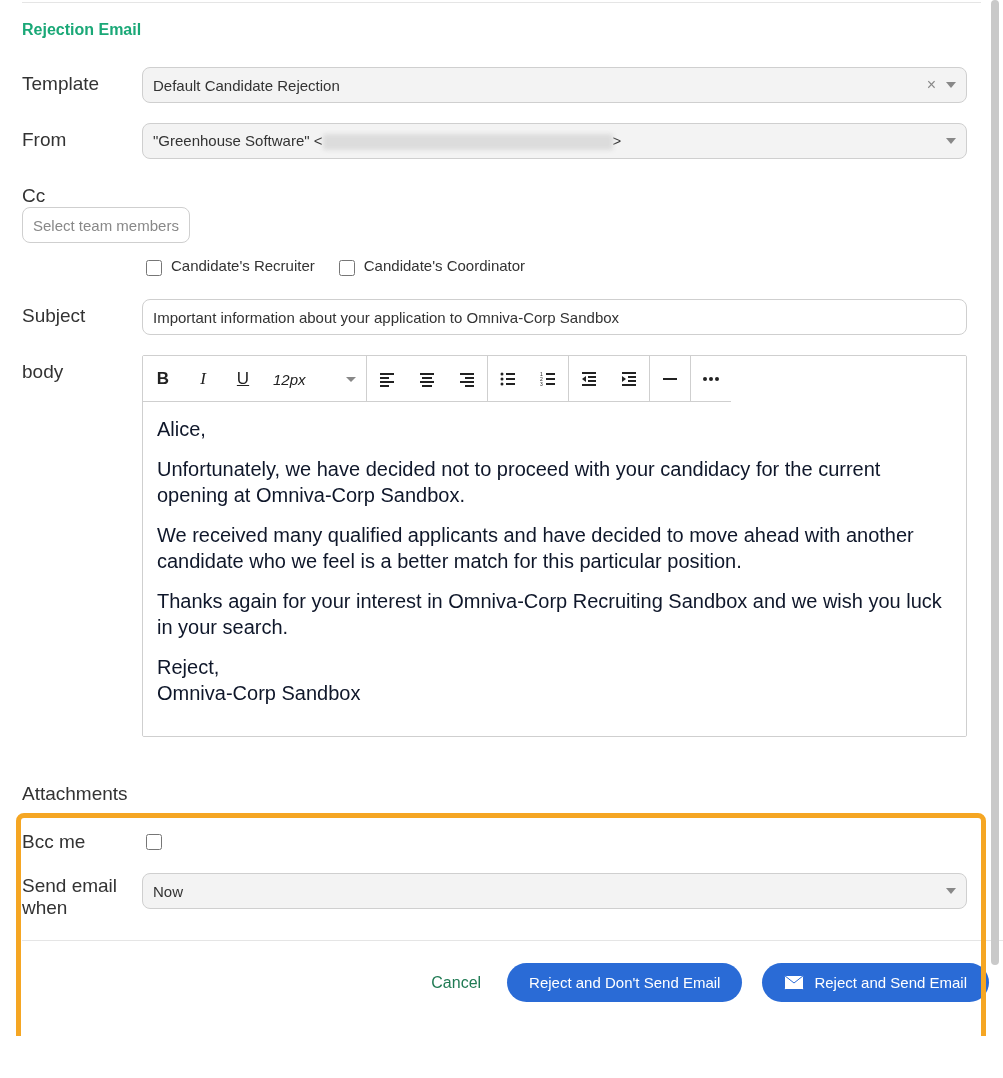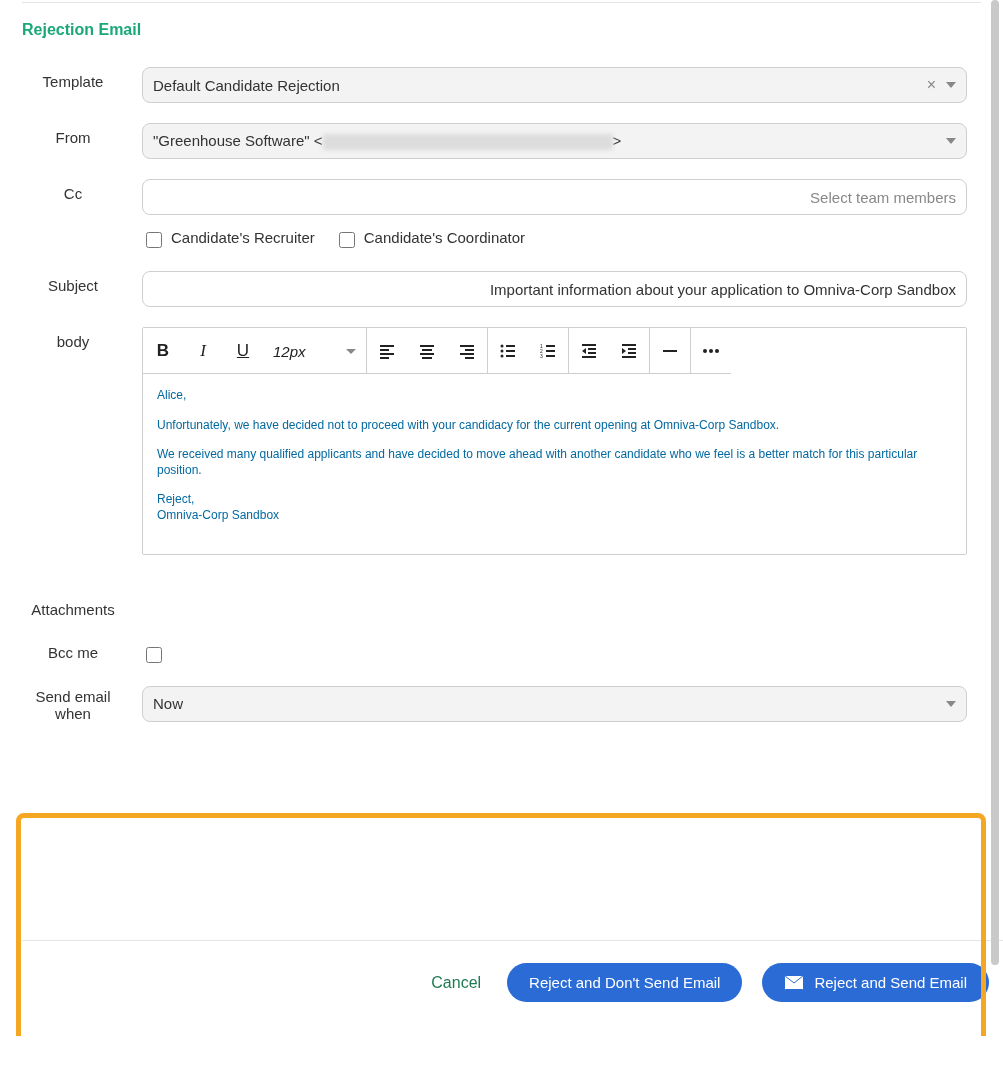--- a/index.html
+++ b/index.html
@@ -25,28 +25,28 @@
     color: #1aa877;
     font-weight: 600;
     font-size: 16px;
     margin: 0 0 28px 0;
   }
   .form-row {
     display: flex;
     align-items: flex-start;
     margin-bottom: 20px;
   }
-  .form-row.tight { margin-bottom: 8px; }
+  .form-row.tight { margin-bottom: 8px; flex-direction: column; }
   .label-col {
     width: 120px;
     flex-shrink: 0;
-    text-align: center;
+    text-align: left;
     padding-right: 18px;
     padding-top: 6px;
-    font-size: 15px;
+    font-size: 19px;
     color: #333;
   }
   .field-col {
     flex: 1;
     min-width: 0;
     padding-right: 14px;
   }
   .select, .text-input {
     width: 100%;
     height: 36px;
@@ -55,21 +55,20 @@
     background: #f3f3f3;
     display: flex;
     align-items: center;
     padding: 0 10px;
     font-size: 15px;
     color: #333;
     position: relative;
   }
   .select.white-bg, .text-input.white-bg {
     background: #fff;
-    justify-content: flex-end;
   }
   .select .placeholder {
     color: #888;
   }
   .select .caret {
     position: absolute;
     right: 10px;
     top: 50%;
     transform: translateY(-50%);
     width: 0; height: 0;
@@ -148,23 +147,23 @@
     font-style: italic;
   }
   .rte-btn .mini-caret {
     width: 0; height: 0;
     border-left: 5px solid transparent;
     border-right: 5px solid transparent;
     border-top: 5px solid #888;
   }
   .rte-body {
     padding: 14px 14px 30px 14px;
-    font-size: 12px;
+    font-size: 20px;
     line-height: 1.3;
-    color: #0369a1;
+    color: #0f172a;
     background: #fff;
   }
   .rte-body p { margin: 0 0 14px 0; }
   .rte-body p:last-child { margin-bottom: 0; }
   
   .footer-area {
     position: absolute;
     left: 22px; right: 0; bottom: 12px;
     padding-bottom: 22px;
   }
@@ -409,20 +408,21 @@
                     <circle cx="16" cy="8" r="2"></circle>
                   </g>
                 </svg>
             </div>
           </div>
         </div>
         <div class="rte-body">
           <p>Alice,</p>
           <p>Unfortunately, we have decided not to proceed with your candidacy for the current opening at Omniva-Corp Sandbox.</p>
           <p>We received many qualified applicants and have decided to move ahead with another candidate who we feel is a better match for this particular position.</p>
+          <p>Thanks again for your interest in Omniva-Corp Recruiting Sandbox and we wish you luck in your search.</p>
           <p>
             <span>Reject,</span><br>
             <span>Omniva-Corp Sandbox</span>
           </p>
         </div>
       </div>
     </div>
   </div>
 
   <div class="form-row">

